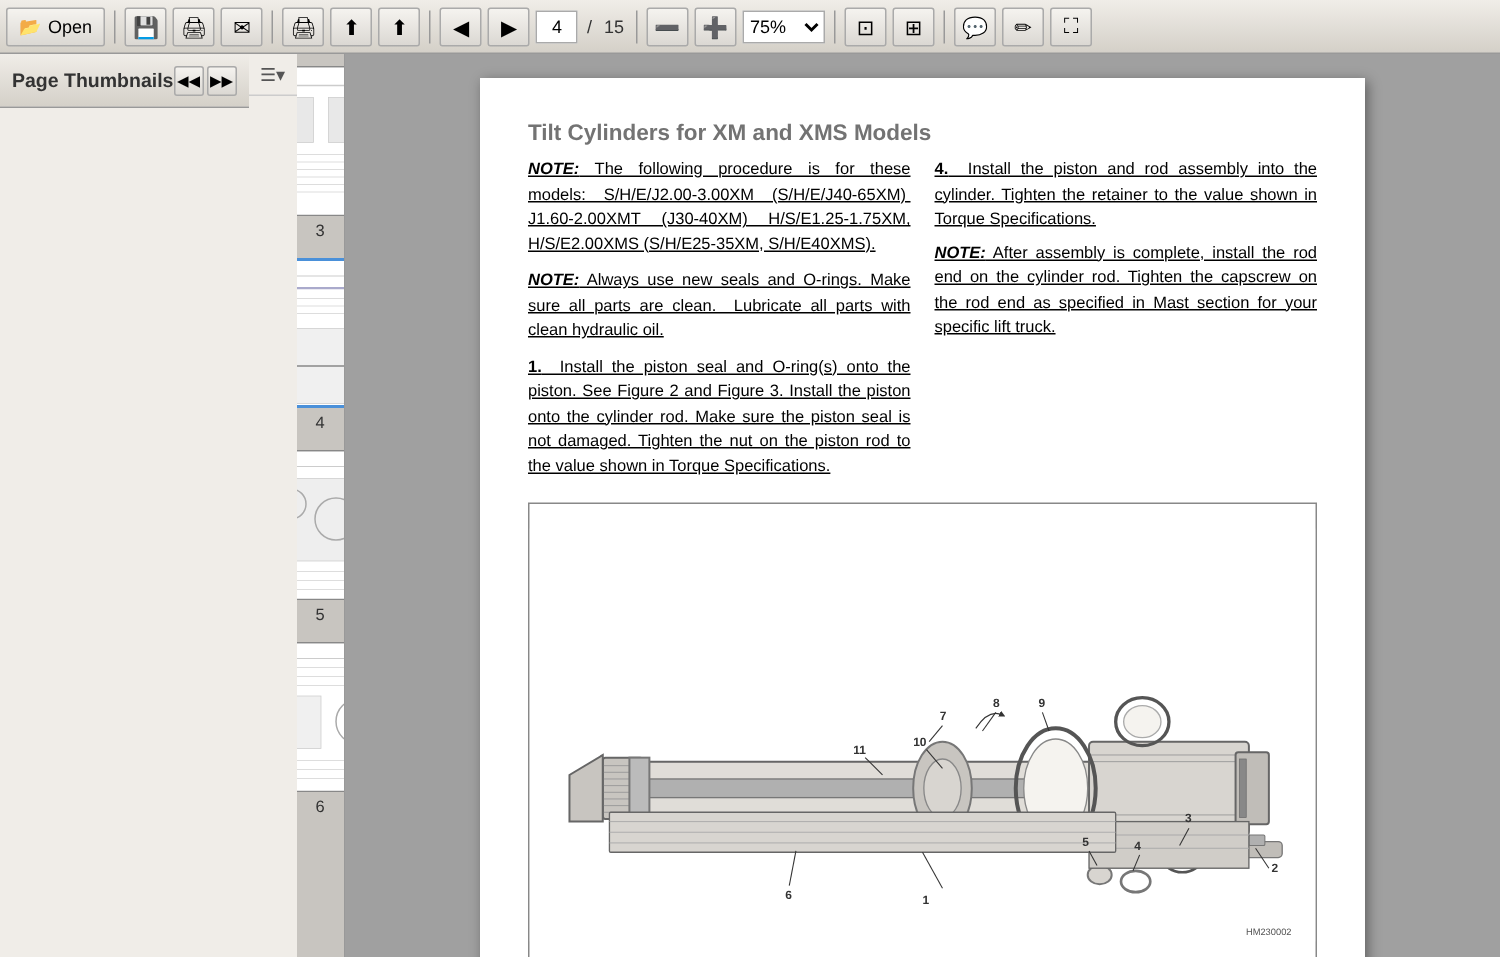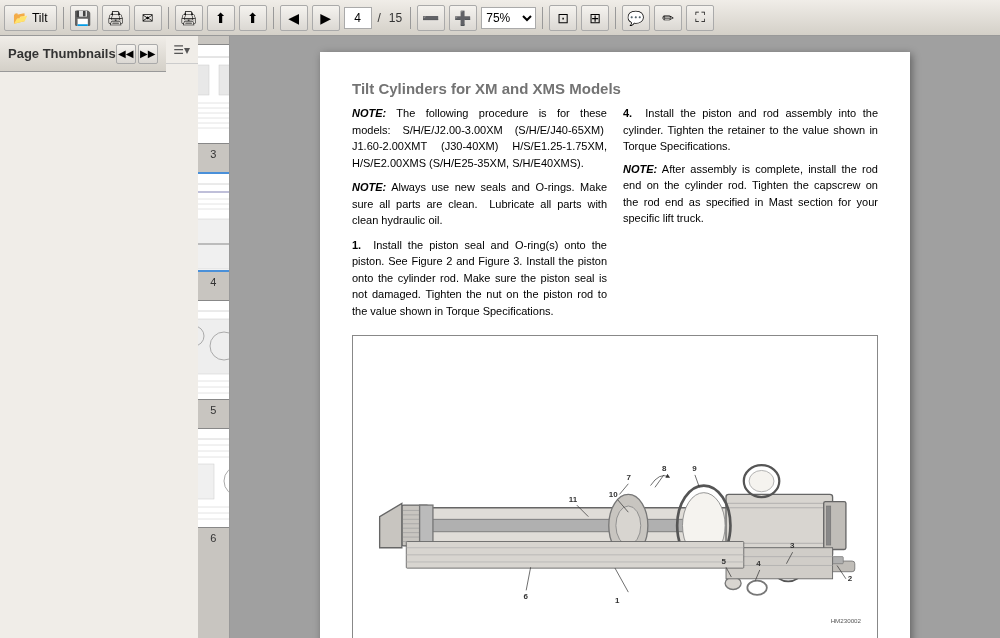--- a/index.html
+++ b/index.html
@@ -156,20 +156,21 @@
       justify-content: space-between;
       margin-bottom: 14px;
       font-size: 11px;
       color: #333;
     }
 
     
     .doc-body {
       display: flex;
       gap: 16px;
+      text-decoration: underline;
     }
     .col-left { flex: 1; }
     .col-right { flex: 1; }
 
     .doc-title {
       font-size: 15px;
       font-weight: bold;
       color: #737373;
       margin-bottom: 8px;
     }
@@ -204,21 +205,21 @@
       width: 100%;
       height: 100%;
     }
   </style>
 </head>
 <body>
 
 <div id="toolbar">
   <button class="tb-btn-wide">
     <span>📂</span>
-    <span>Tilt</span>
+    <span>Open</span>
   </button>
 
   <div class="tb-separator"></div>
 
   <button class="tb-btn" title="Save">💾</button>
   <button class="tb-btn" title="Print">🖨</button>
   <button class="tb-btn" title="Email">✉</button>
 
   <div class="tb-separator"></div>
 

